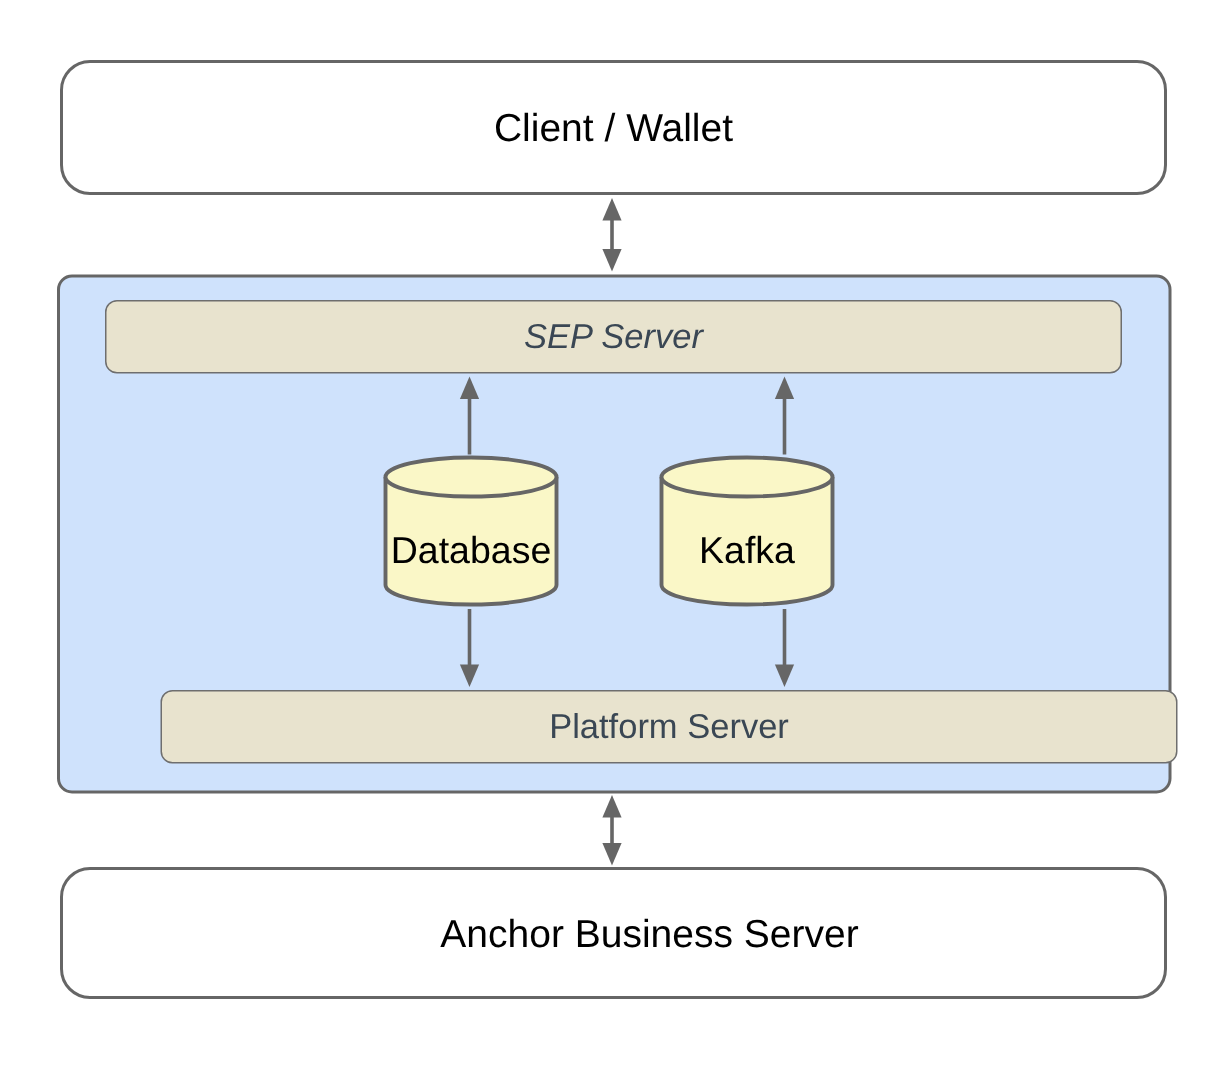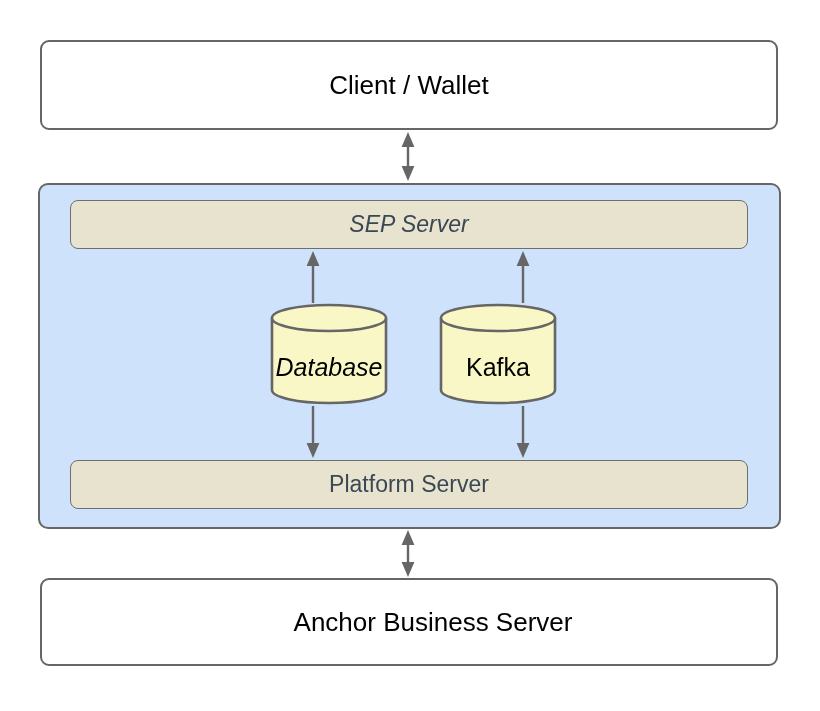--- a/index.html
+++ b/index.html
@@ -7,21 +7,21 @@
   .canvas{
     position:relative;
     width:820px;height:711px;
     background:#ffffff;
     overflow:hidden;
   }
   .node-box{
     position:absolute;
     background:#ffffff;
     border:2px solid #666666;
-    border-radius:9px;
+    border-radius:20px;
     display:flex;align-items:center;justify-content:center;
     font-size:26px;color:#000000;
     box-sizing:border-box;
   }
   .box-client{left:40px;top:40px;width:738px;height:90px;}
   .box-anchor{left:40px;top:578px;width:738px;height:88px;padding-left:48px;}
   .container-blue{
     position:absolute;
     left:38px;top:183px;width:743px;height:346px;
     background:#CFE2FC;
@@ -33,26 +33,26 @@
     position:absolute;
     left:70px;width:678px;height:49px;
     background:#E8E3CE;
     border:1.5px solid #6e6e6e;
     border-radius:8px;
     display:flex;align-items:center;justify-content:center;
     font-size:23px;color:#3A4754;
     box-sizing:border-box;
   }
   .bar-sep{top:200px;font-style:italic;}
-  .bar-platform{top:460px;}
+  .bar-platform{top:460px;margin-left:37px;}
   .cylinder{
     position:absolute;
     width:118px;height:104px;
   }
-  .cyl-database{left:270px;top:302px;font-style:italic;}
+  .cyl-database{left:255px;top:302px;}
   .cyl-kafka{left:439px;top:302px;}
   .cylinder svg{position:absolute;left:0;top:0;}
   .cyl-label{
     position:absolute;left:0;top:30px;width:118px;height:70px;
     display:flex;align-items:center;justify-content:center;
     font-size:25px;color:#000000;
   }
   .arrow-layer{
     position:absolute;left:0;top:0;width:820px;height:711px;
     pointer-events:none;

